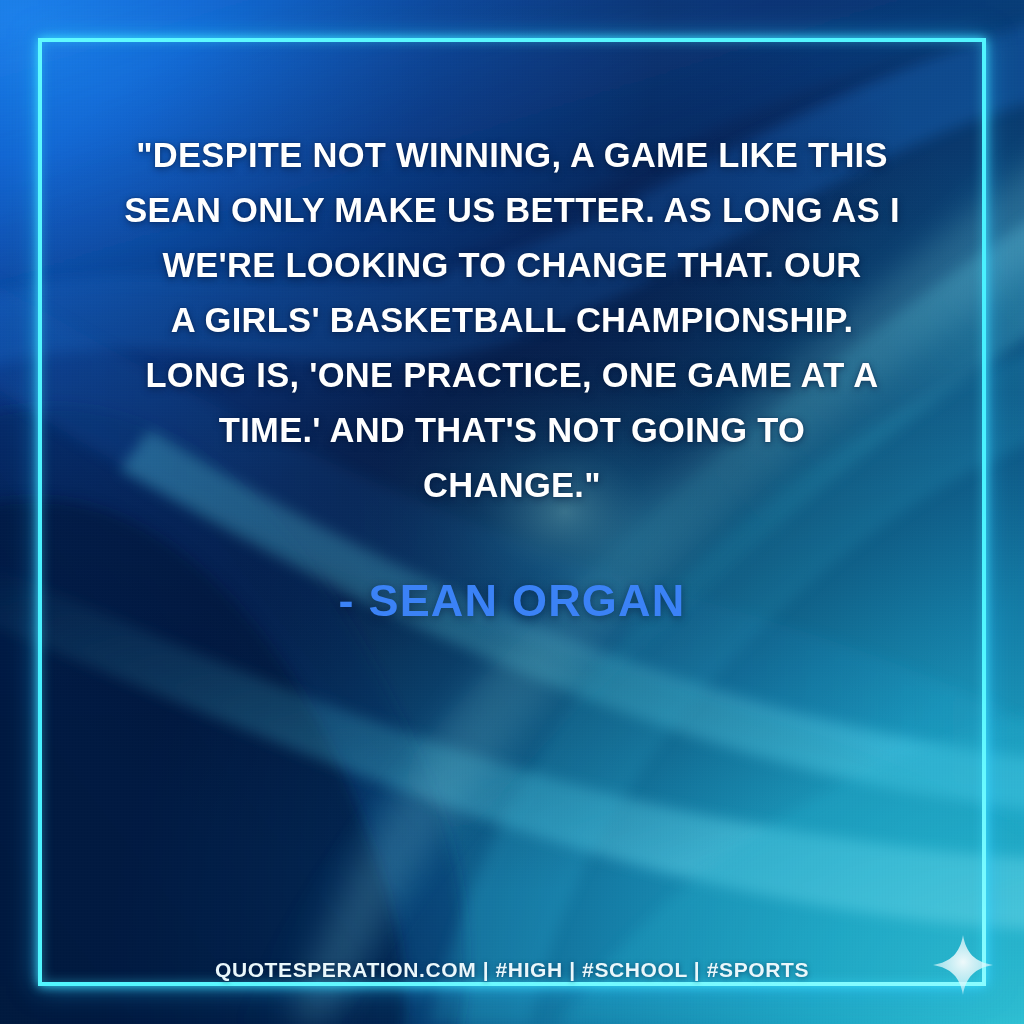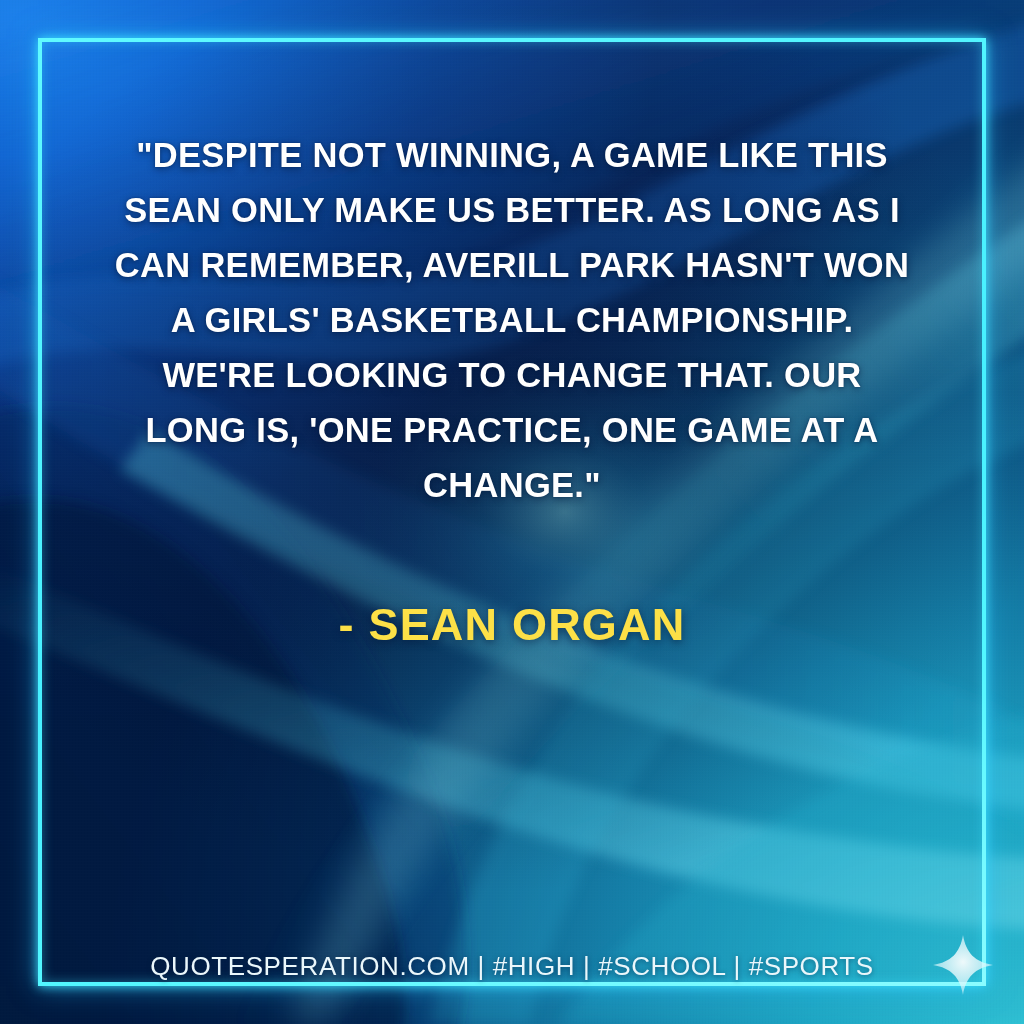--- a/index.html
+++ b/index.html
@@ -98,43 +98,43 @@
   .quote-line {
     color: #ffffff;
     font-size: 34.5px;
     font-weight: bold;
     letter-spacing: .3px;
     line-height: 55px;
     white-space: nowrap;
     text-shadow: 0 2px 7px rgba(0,20,55,.55), 0 0 2px rgba(0,25,60,.45);
   }
   .attribution {
-    margin-top: 86px;
+    margin-top: 62px;
     text-align: center;
-    color: #fde047;
+    color: #3b82f6;
     font-size: 45px;
     font-weight: bold;
     letter-spacing: 1.2px;
     text-shadow: 0 2px 9px rgba(0,20,55,.55);
   }
 
   
   .footer {
     position: absolute;
     left: 0;
     right: 0;
     bottom: 42px;
     display: flex;
     align-items: center;
     justify-content: center;
   }
   .footer-text {
     color: #eaf7fb;
-    font-size: 26px;
-    font-weight: normal;
+    font-size: 21px;
+    font-weight: bold;
     letter-spacing: .6px;
     white-space: nowrap;
     text-shadow: 0 1px 5px rgba(0,25,60,.5);
   }
   .sparkle {
     position: absolute;
     right: 30px;
     bottom: 28px;
     width: 62px;
     height: 62px;
@@ -214,24 +214,24 @@
   <div class="bg-noise"></div>
 
   <div class="frame"></div>
   <div class="frame-shade"></div>
 
   <div class="content">
 
     <div class="quote-block">
       <div class="quote-line">"DESPITE NOT WINNING, A GAME LIKE THIS</div>
       <div class="quote-line">SEAN ONLY MAKE US BETTER. AS LONG AS I</div>
-      <div class="quote-line">CAN REMEMBER, AVERILL PARK HASN'T WON</div>
+      <div class="quote-line">WE'RE LOOKING TO CHANGE THAT. OUR</div>
       <div class="quote-line">A GIRLS' BASKETBALL CHAMPIONSHIP.</div>
-      <div class="quote-line">WE'RE LOOKING TO CHANGE THAT. OUR</div>
       <div class="quote-line">LONG IS, 'ONE PRACTICE, ONE GAME AT A</div>
+      <div class="quote-line">TIME.' AND THAT'S NOT GOING TO</div>
       <div class="quote-line">CHANGE."</div>
 
       <div class="attribution">- SEAN ORGAN</div>
     </div>
 
   </div>
 
   <div class="footer">
     <span class="footer-text">QUOTESPERATION.COM | #HIGH | #SCHOOL | #SPORTS</span>
   </div>

